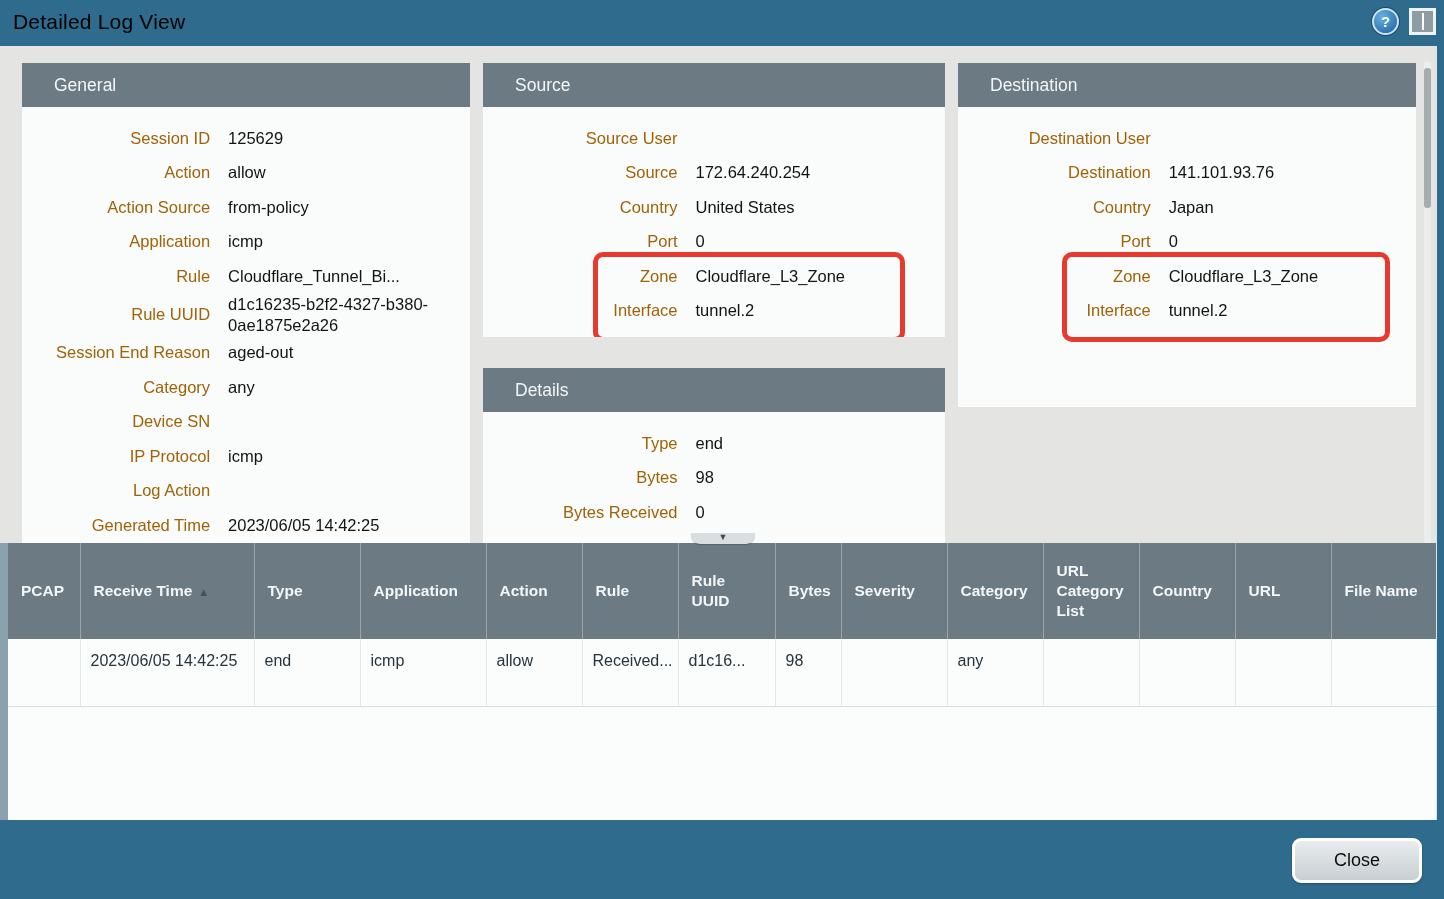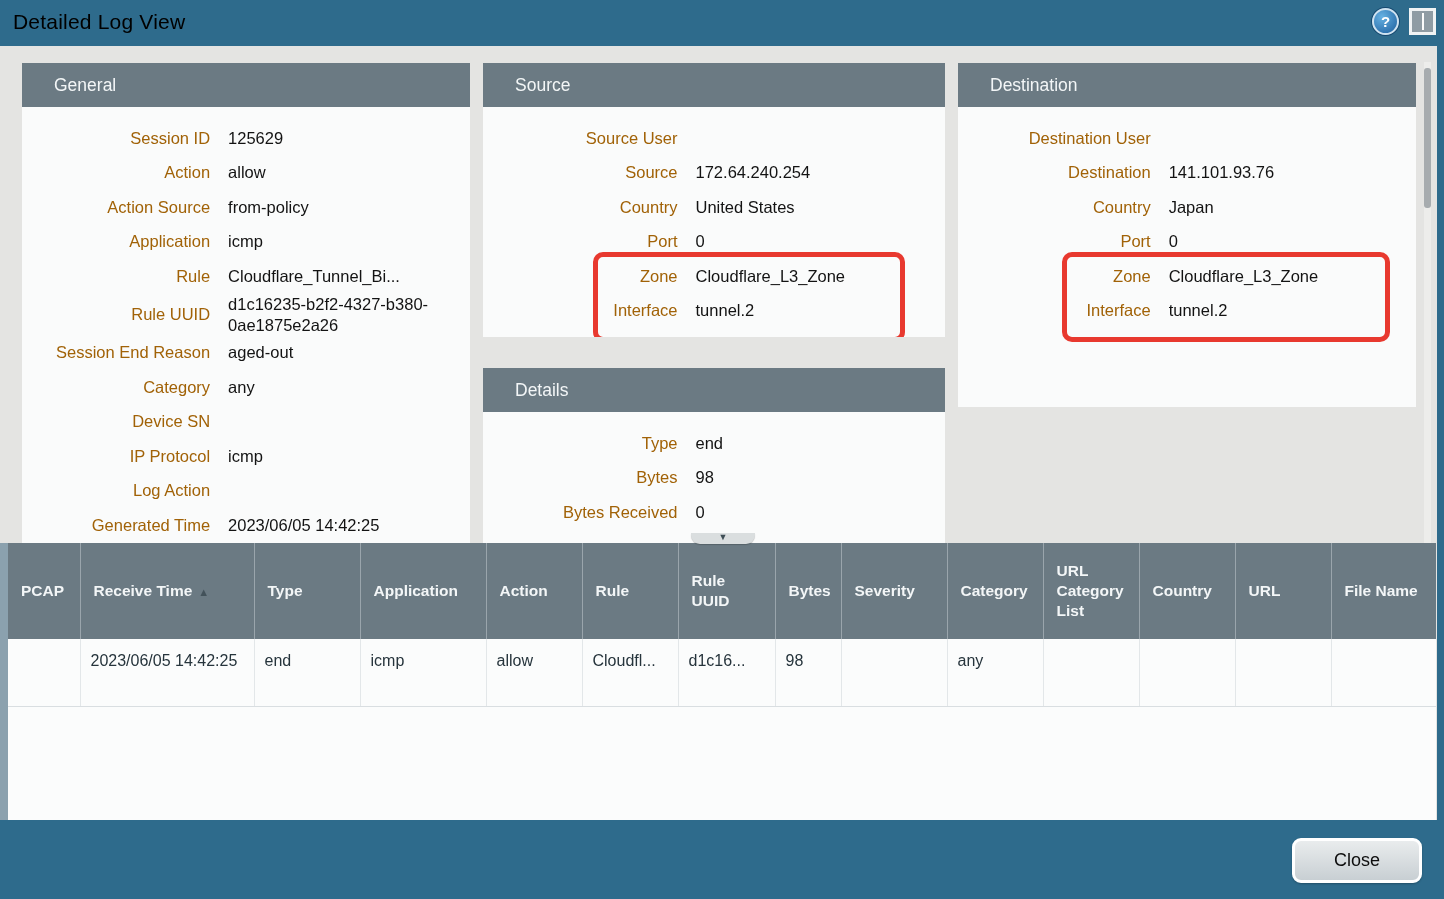--- a/index.html
+++ b/index.html
@@ -248,21 +248,21 @@
             <th>File Name</th>
           </tr>
         </thead>
       <tbody id="log-body">
           <tr>
             <td></td>
             <td>2023/06/05 14:42:25</td>
             <td>end</td>
             <td>icmp</td>
             <td>allow</td>
-            <td>Cloudfl...</td>
+            <td>Received...</td>
             <td>d1c16...</td>
             <td>98</td>
             <td></td>
             <td>any</td>
             <td></td>
             <td></td>
             <td></td>
             <td></td>
           </tr>
         </tbody>

